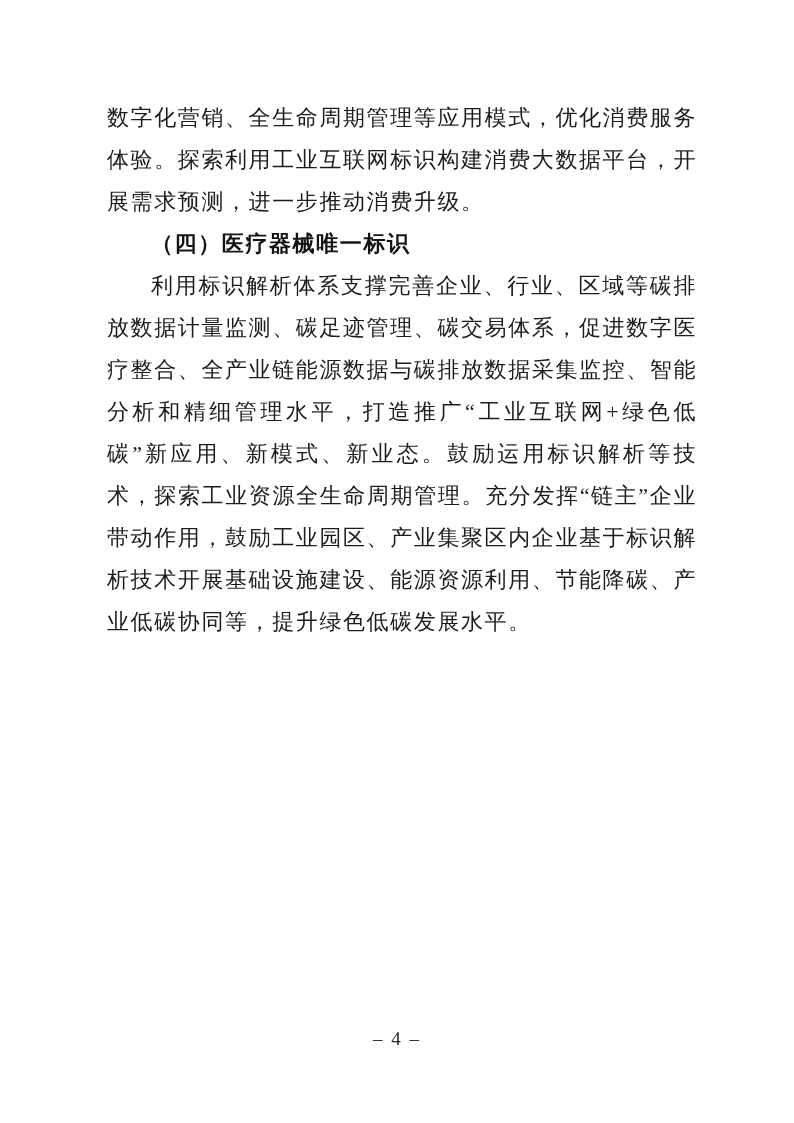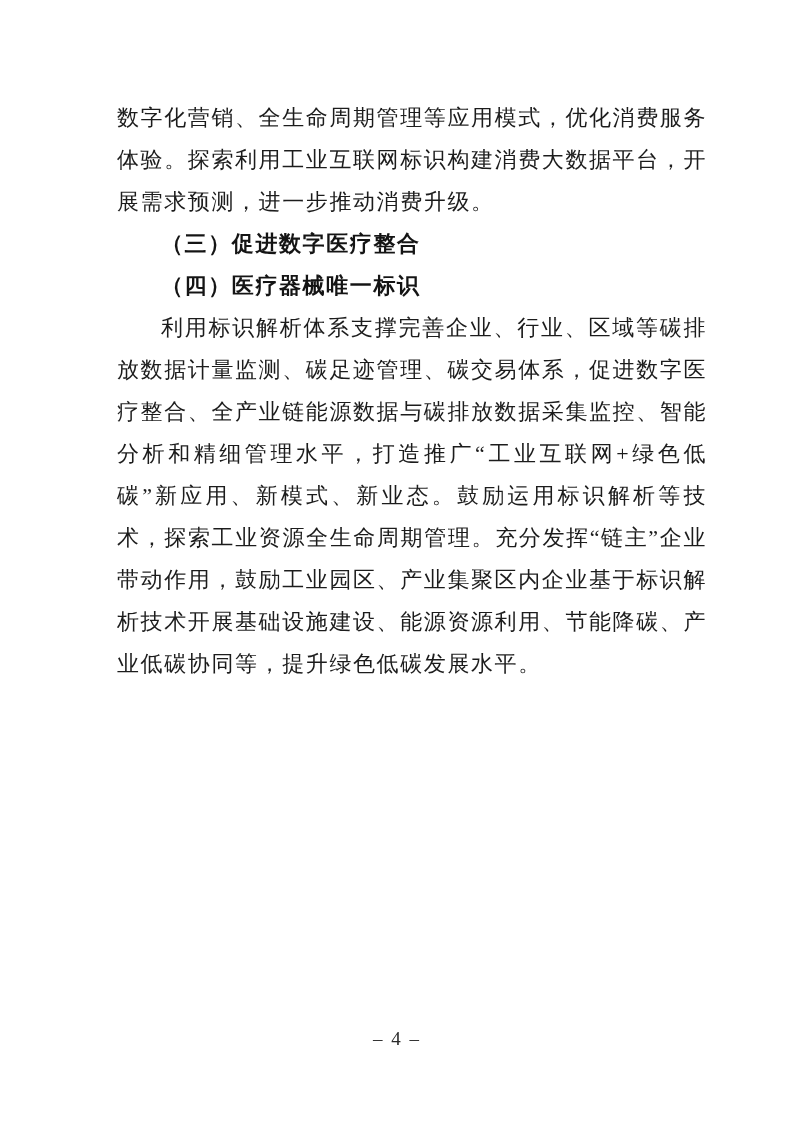--- a/index.html
+++ b/index.html
@@ -10,21 +10,21 @@
   .page {
     position: relative;
     width: 794px;
     height: 1123px;
     background: #ffffff;
     margin: 0 auto;
     overflow: hidden;
   }
   .content {
     position: absolute;
-    left: 117px;
+    left: 107px;
     top: 97px;
     width: 590px;
     color: #1c1c1c;
   }
   .body-para {
     font-size: 22px;
     line-height: 42px;
     letter-spacing: 1.6px;
     text-align: justify;
     text-justify: inter-character;
@@ -51,18 +51,17 @@
     color: #2a2a2a;
     font-family: "Liberation Serif", "DejaVu Serif", serif;
   }
 </style>
 </head>
 <body>
 
 <div class="page">
   <div class="content">
     <p class="body-para">数字化营销、全生命周期管理等应用模式，优化消费服务体验。探索利用工业互联网标识构建消费大数据平台，开展需求预测，进一步推动消费升级。</p>
-    <h3 class="section-heading">（三）促进数字医疗整合</h3>
     <h3 class="section-heading">（四）医疗器械唯一标识</h3>
     <p class="body-para indented">利用标识解析体系支撑完善企业、行业、区域等碳排放数据计量监测、碳足迹管理、碳交易体系，促进数字医疗整合、全产业链能源数据与碳排放数据采集监控、智能分析和精细管理水平，打造推广“工业互联网+绿色低碳”新应用、新模式、新业态。鼓励运用标识解析等技术，探索工业资源全生命周期管理。充分发挥“链主”企业带动作用，鼓励工业园区、产业集聚区内企业基于标识解析技术开展基础设施建设、能源资源利用、节能降碳、产业低碳协同等，提升绿色低碳发展水平。</p>
   </div>
   <div class="page-number">– 4 –</div>
 </div>
 
 </body></html>

